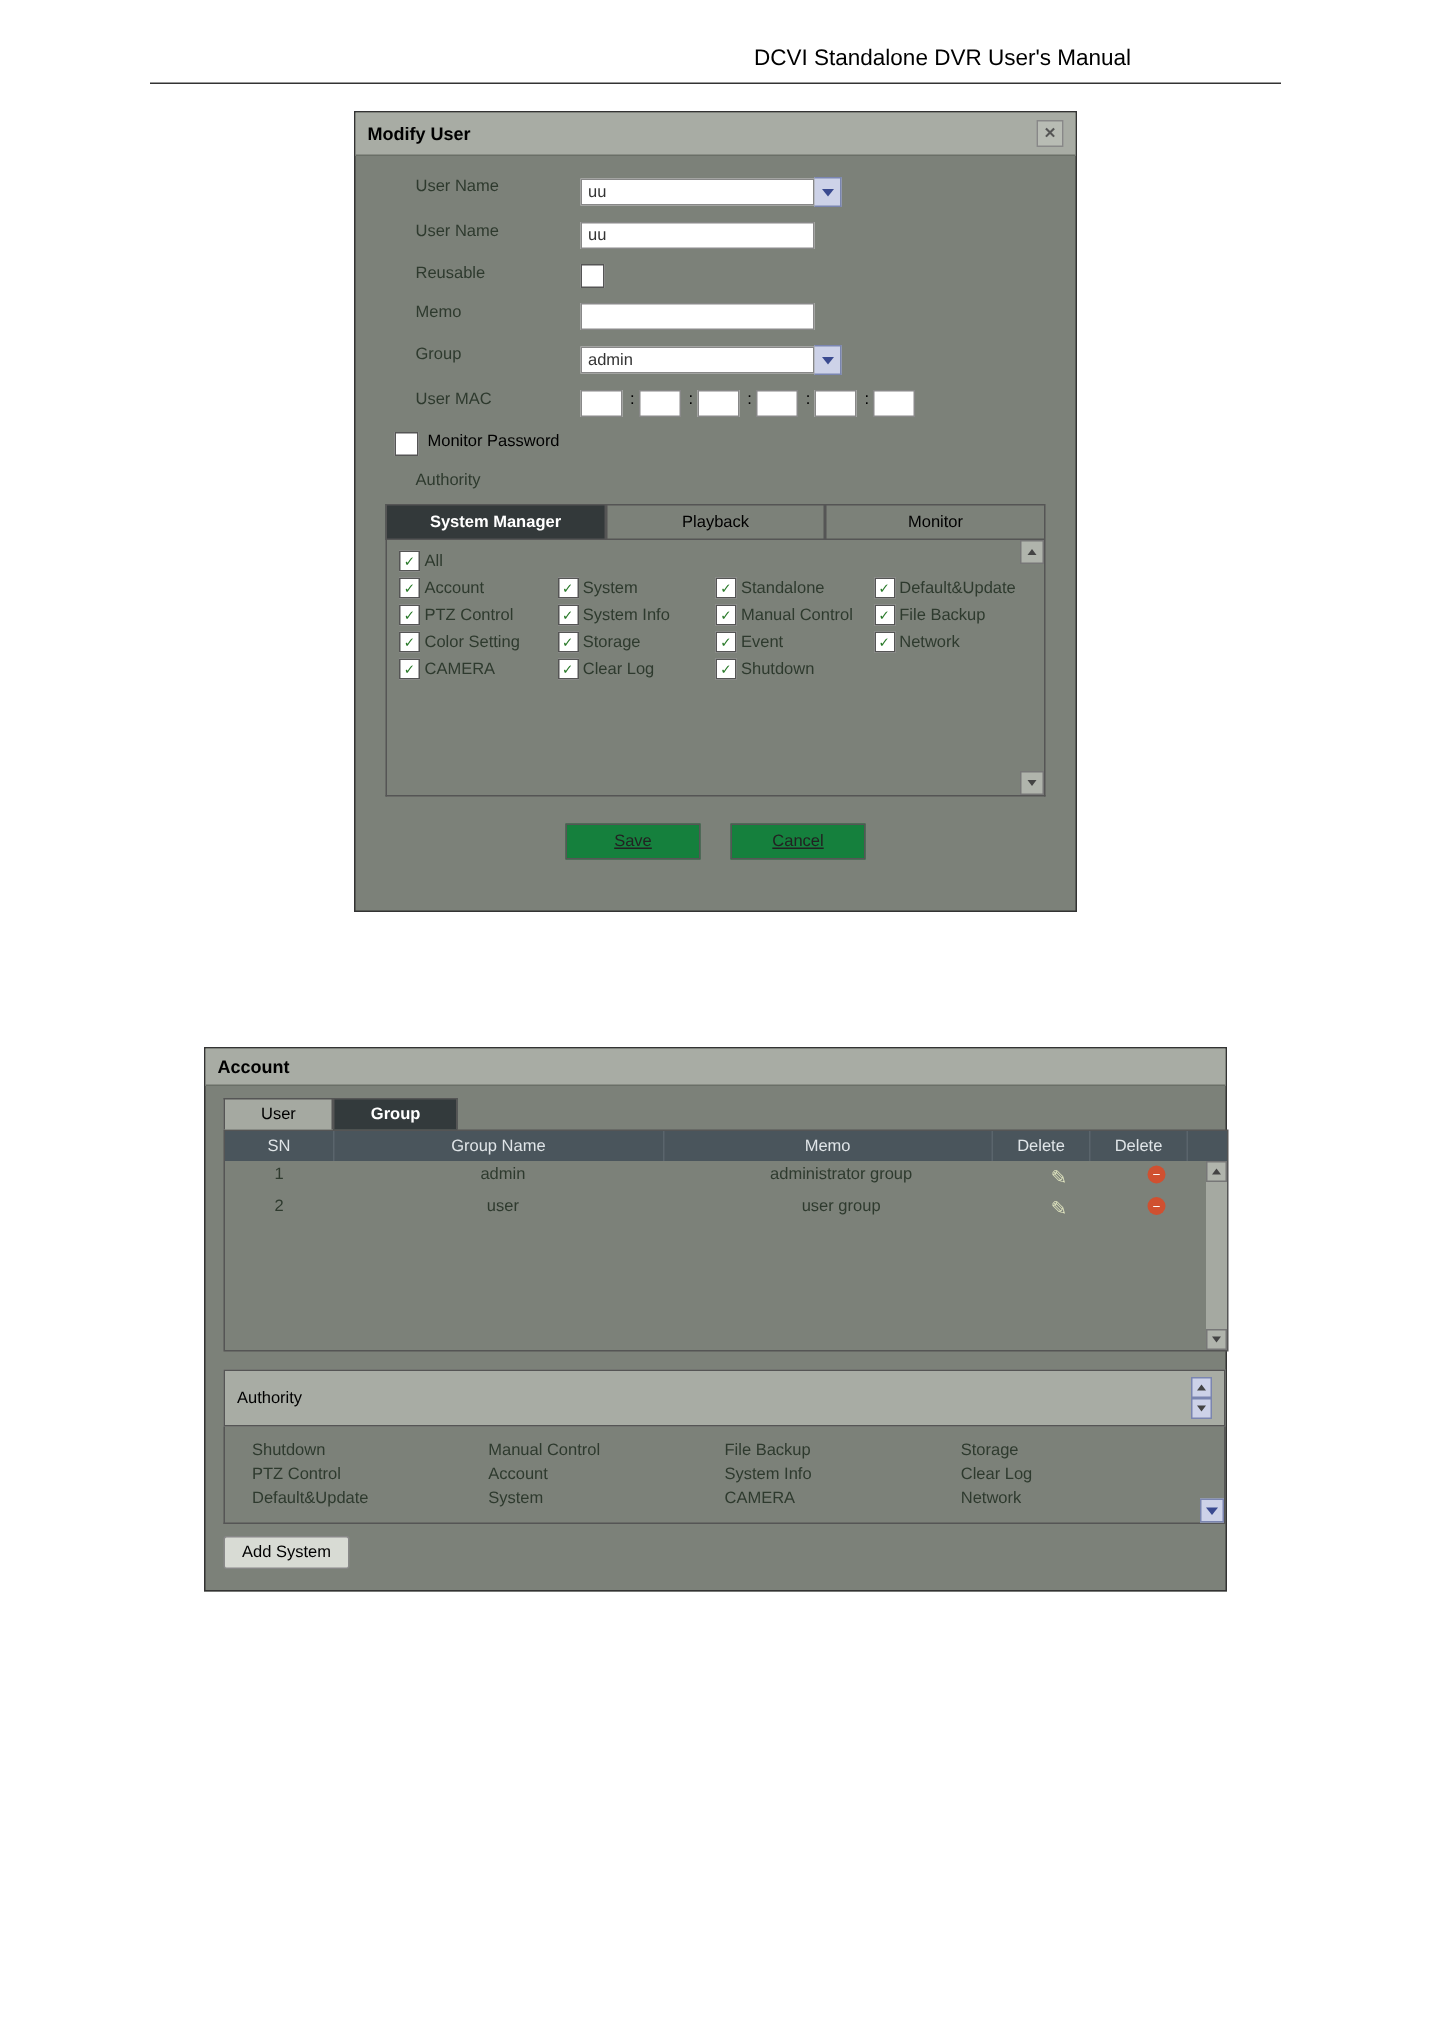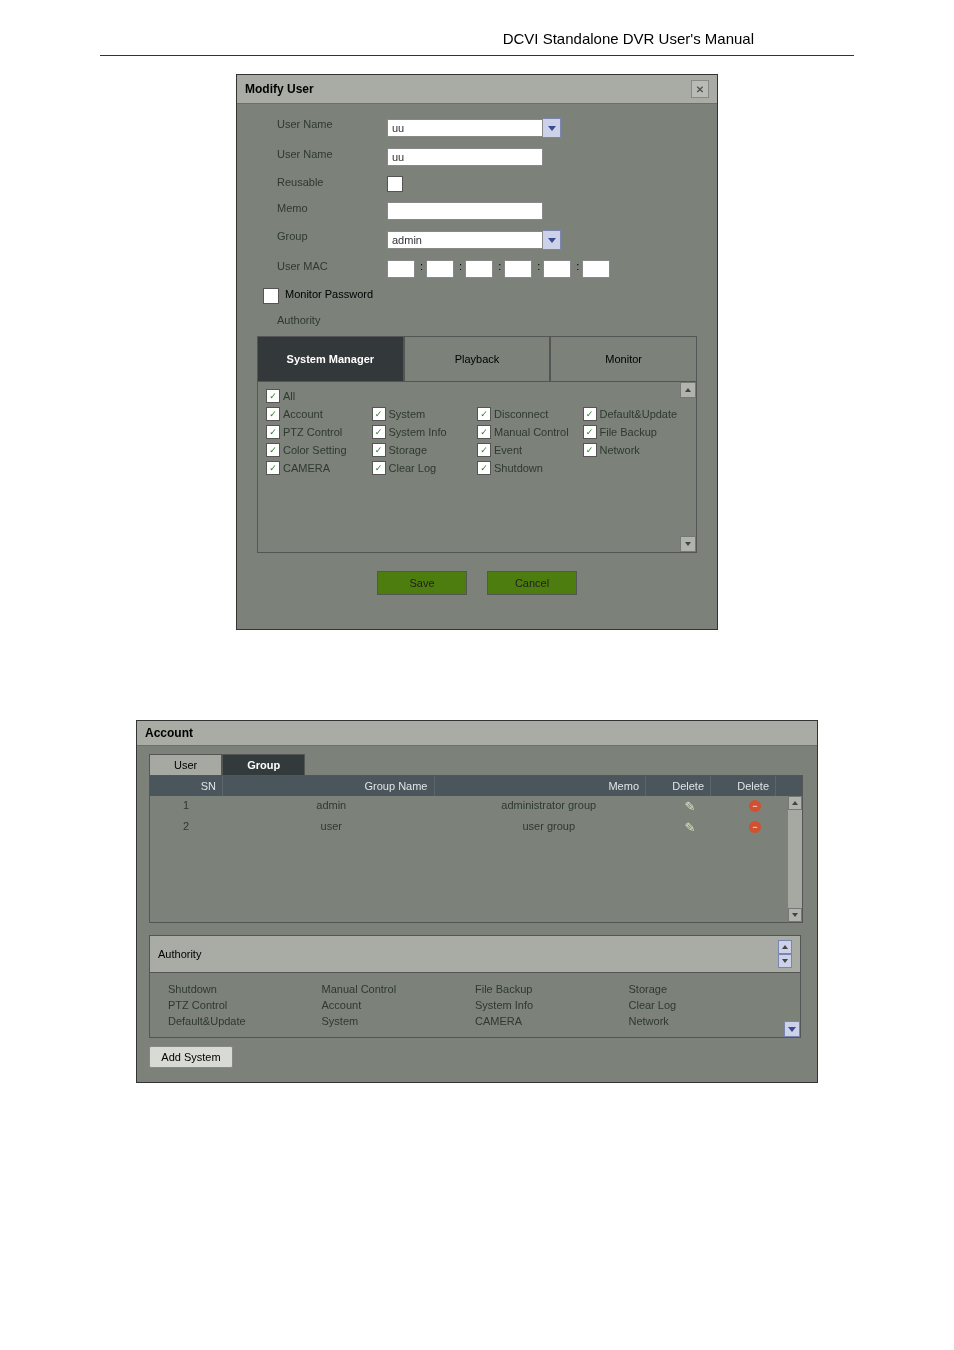--- a/index.html
+++ b/index.html
@@ -105,21 +105,21 @@
       box-sizing: border-box;
       margin-right: 2px;
     }
     .tabs-row {
       display: flex;
       margin-top: 6px;
     }
     .tab {
       flex: 1;
       text-align: center;
-      padding: 16px 0;
+      padding: 5px 0;
       font-size: 11px;
       background: #7c8179;
       border: 1px solid #555;
     }
     .tab.active {
       background: #33393a;
       color: #fff;
       font-weight: bold;
     }
     .perm-area {
@@ -180,44 +180,45 @@
     .btn-row {
       display: flex;
       justify-content: center;
       gap: 20px;
       margin-top: 18px;
       padding-bottom: 20px;
     }
     .btn {
       width: 88px;
       height: 22px;
-      background: #4d7c0f;
+      background: #15803d;
       border: 1px solid #555;
       font-size: 11px;
       color: #222;
       display: flex;
       align-items: center;
       justify-content: center;
+      text-decoration: underline;
     }
     
     .account-panel {
       width: 680px;
       margin: 0 auto 40px auto;
       background: #7c8179;
       border: 1px solid #333;
     }
     .ap-titlebar {
       background: #a8aca4;
       padding: 5px 8px;
       font-weight: bold;
       font-size: 12px;
       border-bottom: 1px solid #6a6f67;
     }
     .ap-body {
-      padding: 8px 16px 14px 12px;
+      padding: 8px 0 14px 12px;
     }
     .top-tabs {
       display: flex;
       margin-bottom: 0;
     }
     .top-tab {
       padding: 4px 24px;
       font-size: 11px;
       background: #a5a9a1;
       border: 1px solid #555;
@@ -233,21 +234,21 @@
       width: 100%;
     }
     .grp-header-row {
       display: flex;
       background: #4a555c;
       color: #e0e5e8;
     }
     .grp-header-row > div {
       padding: 4px 6px;
       font-size: 11px;
-      text-align: right;
+      text-align: center;
       border-right: 1px solid #5a656c;
     }
     .col-sn { width: 60px; }
     .col-name { flex: 1.2; }
     .col-memo { flex: 1.2; }
     .col-modify { width: 52px; }
     .col-delete { width: 52px; }
     .col-scroll { width: 14px; border-right: none !important; }
     .grp-body {
       display: flex;
@@ -458,21 +459,21 @@
         <div class="perm-item">
             <span class="perm-chk">✓</span>
             <span>Account</span>
           </div>
         <div class="perm-item">
             <span class="perm-chk">✓</span>
             <span>System</span>
           </div>
         <div class="perm-item">
             <span class="perm-chk">✓</span>
-            <span>Disconnect</span>
+            <span>Standalone</span>
           </div>
         <div class="perm-item">
             <span class="perm-chk">✓</span>
             <span>Default&amp;Update</span>
           </div>
       </div>
       <div class="perm-row">
         <div class="perm-item">
             <span class="perm-chk">✓</span>
             <span>PTZ Control</span>

